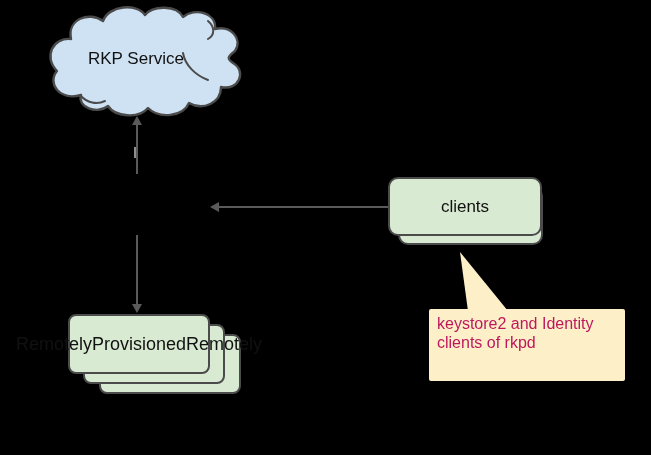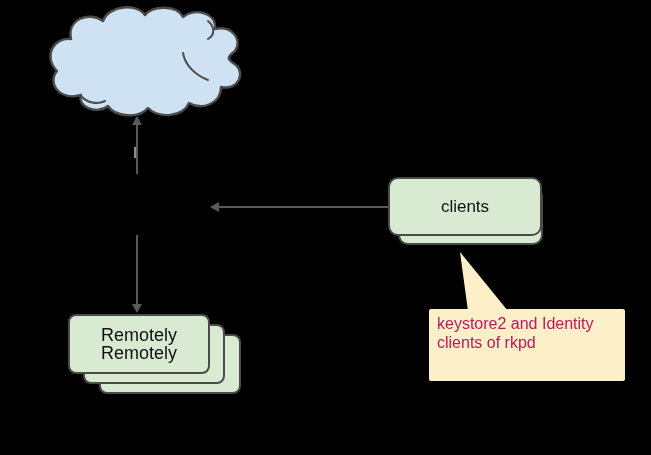--- a/index.html
+++ b/index.html
@@ -3,21 +3,21 @@
 <meta charset="utf-8">
 <style>
   html,body{margin:0;padding:0;background:#000;}
   .canvas{position:relative;width:651px;height:455px;background:#000;overflow:hidden;
           font-family:"Liberation Sans",sans-serif;color:#111;}
 
   
   .box{position:absolute;background:#d9ead3;border:2px solid #4b4b4b;border-radius:10px;box-sizing:content-box;}
   .node-label{position:absolute;inset:0;display:flex;align-items:center;justify-content:center;
               font-size:17px;color:#111;}
-  .node-label.multiline{flex-direction:column;font-size:18px;line-height:18px;text-align:right;}
+  .node-label.multiline{flex-direction:row;font-size:18px;line-height:18px;text-align:right;}
 
   
   .cloud-wrap{position:absolute;left:41px;top:2px;width:204px;height:120px;}
   .cloud-wrap svg{position:absolute;left:0;top:0;}
   .cloud-label{position:absolute;left:0;top:47px;width:190px;text-align:center;font-size:17px;color:#111;}
 
   
   .rkpd-box{left:68px;top:174px;width:137px;height:57px;}
 
   
@@ -69,20 +69,21 @@
                C 186 55 186 57 192 61
                C 206 69 198 89 180 85
                C 180 101 162 109 148 101
                C 142 115 118 117 107 106
                C 98 117 74 115 67 104
                C 56 113 36 105 40 93 Z" fill="#cfe2f3" stroke="#4b4b4b" stroke-width="2.4" stroke-linejoin="round"></path>
       <path d="M 167 19 C 174 25 174 33 167 37" fill="none" stroke="#4b4b4b" stroke-width="2" stroke-linecap="round"></path>
       <path d="M 142 51 C 144 63 154 73 167 78" fill="none" stroke="#4b4b4b" stroke-width="2" stroke-linecap="round"></path>
       <path d="M 39 93 C 46 101 56 103 64 99" fill="none" stroke="#4b4b4b" stroke-width="2" stroke-linecap="round"></path>
     </svg>
+    <div class="cloud-label">RKP Service</div>
   </div>
 
   <div class="vline conn-up-line"></div>
   <div class="arrow arrow-up"></div>
   <div class="conn-dash"></div>
 
 
   <div class="vline conn-down-line"></div>
   <div class="arrow arrow-down"></div>
 
@@ -92,20 +93,21 @@
   <div class="box clients-back"></div>
   <div class="box clients-front">
     <div class="node-label">clients</div>
   </div>
 
   <div class="box rpc-back"></div>
   <div class="box rpc-mid"></div>
   <div class="box rpc-front">
     <div class="node-label multiline">
       <div>Remotely</div>
+      <div>Provisioned</div>
       <div>Remotely</div>
     </div>
   </div>
 
   <svg class="callout-tail" width="62" height="64" viewBox="452 248 62 64">
     <polygon points="460,252 468,311 508,311" fill="#fdf0c8"></polygon>
   </svg>
   <div class="callout-rect">
     <div class="line">keystore2 and Identity</div>
     <div class="line">clients of rkpd</div>

